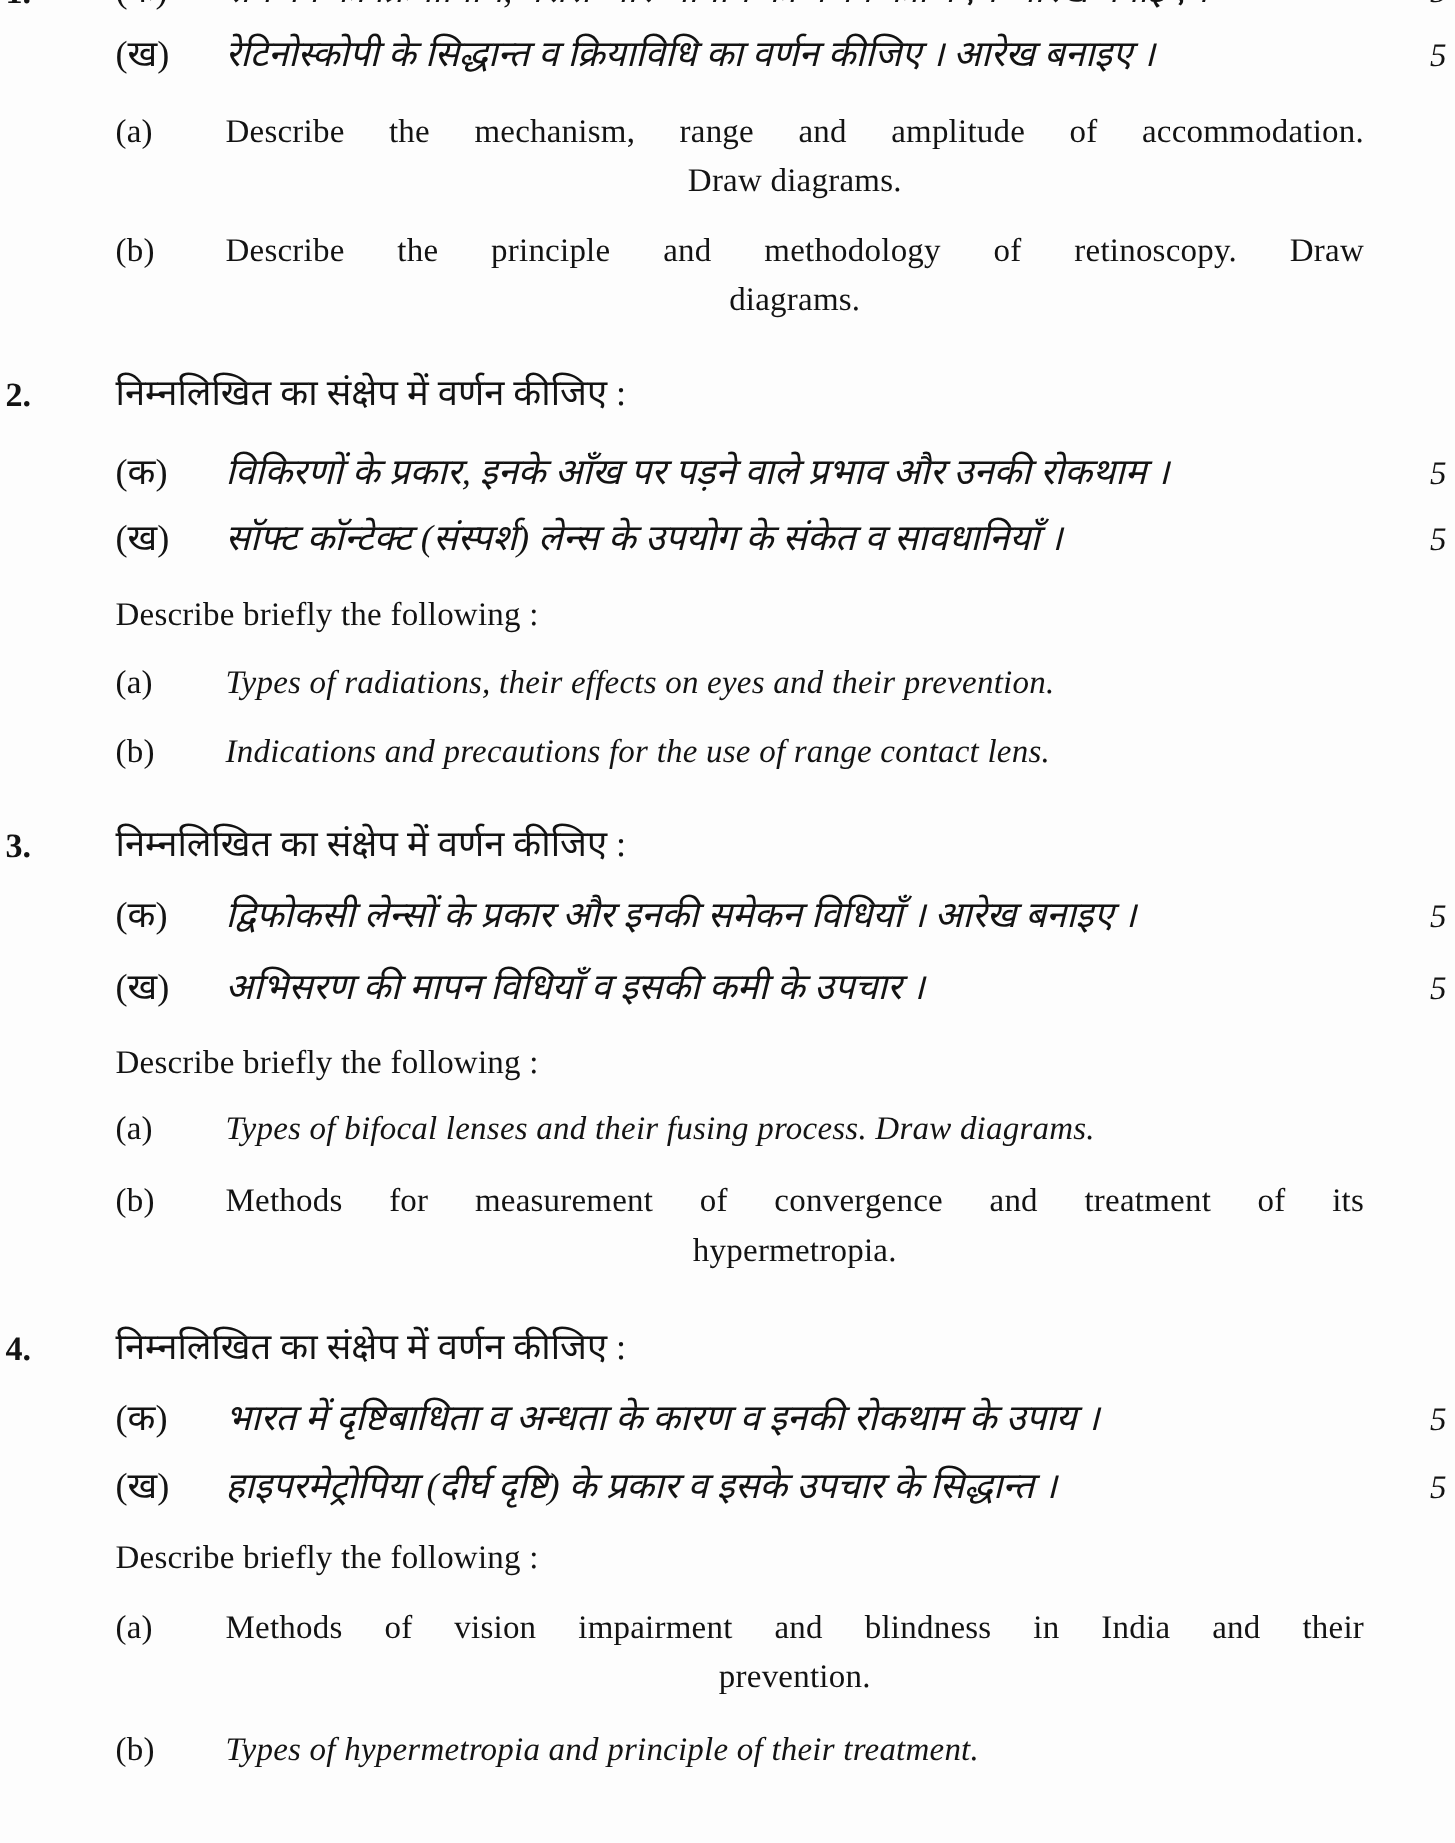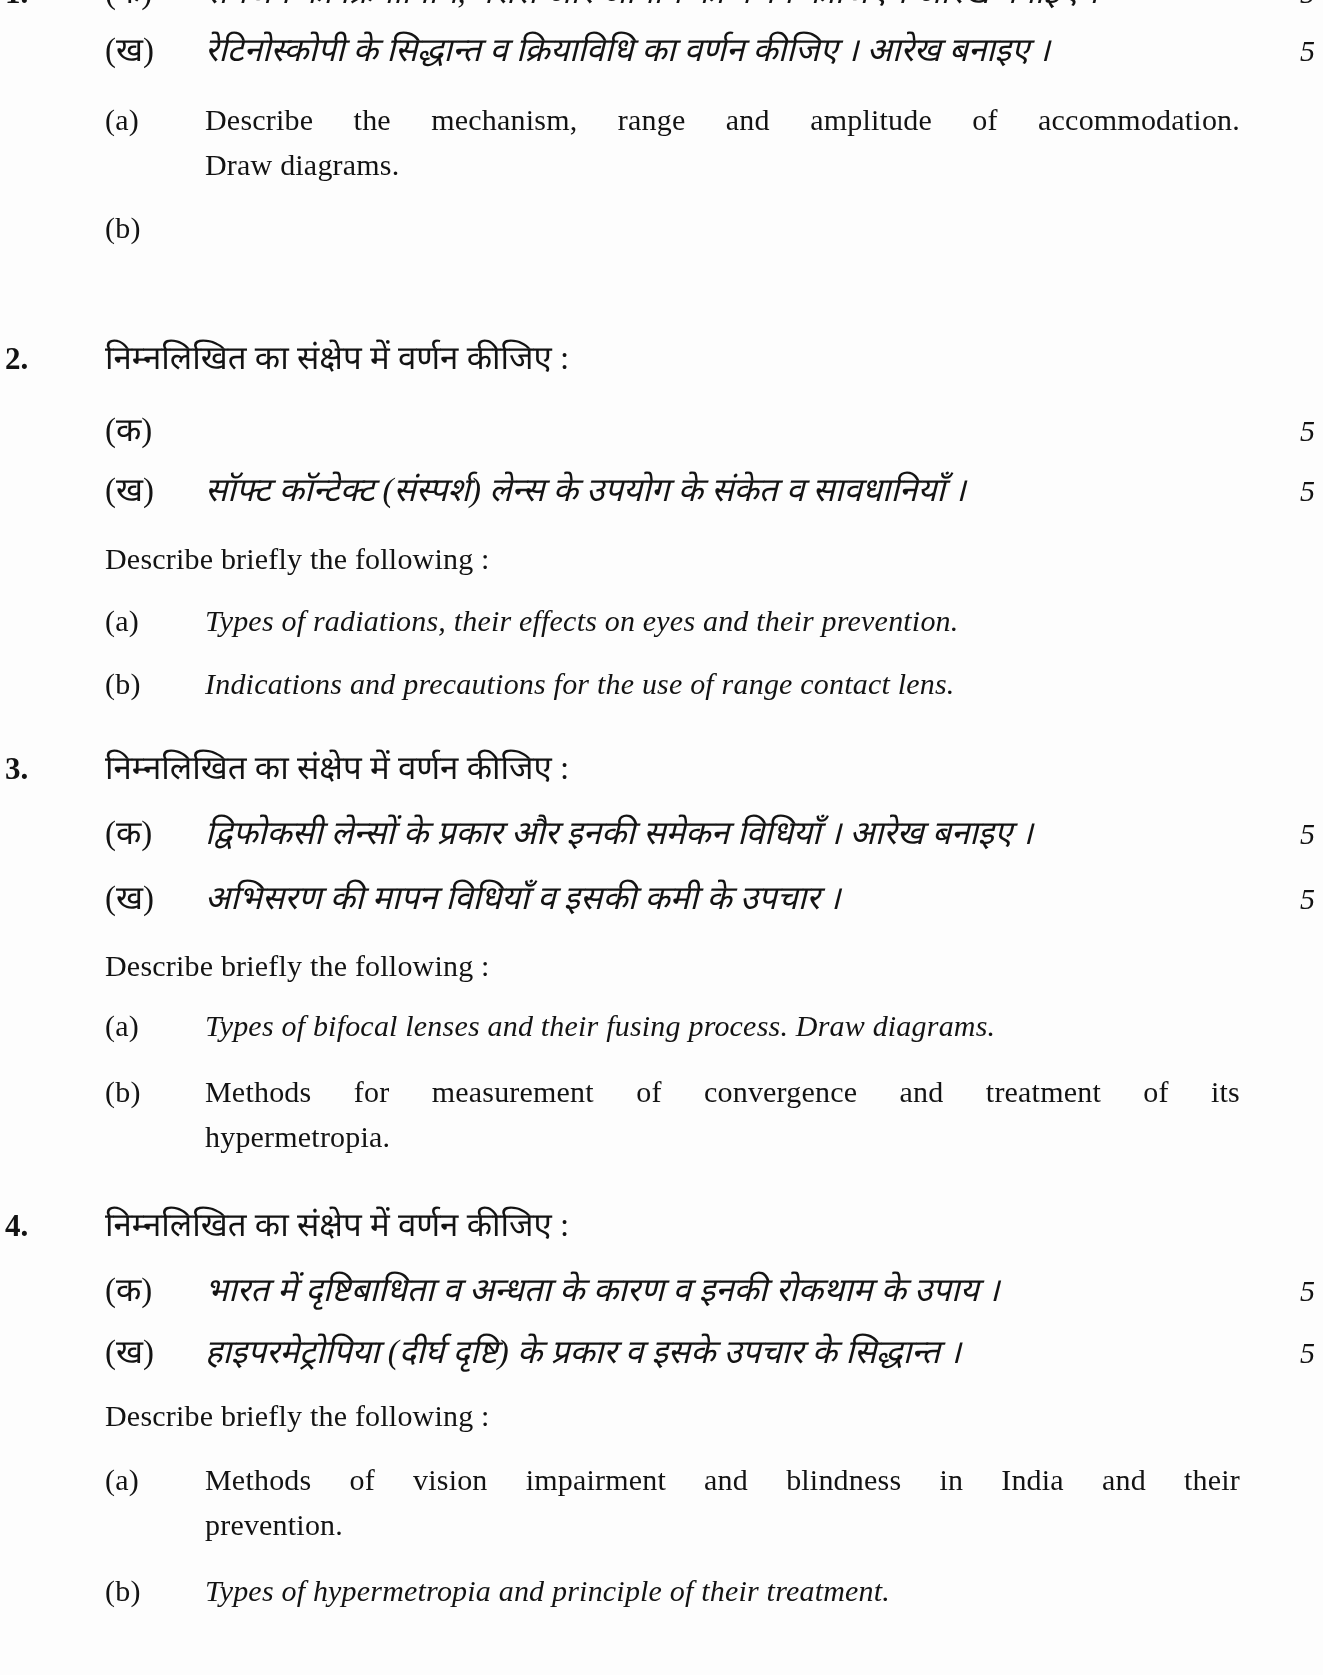--- a/index.html
+++ b/index.html
@@ -17,21 +17,21 @@
     font-weight:bold;font-size:31px;
     font-family:"Liberation Serif","DejaVu Serif",serif;
   }
   .lbl{position:absolute;left:105px;top:0;}
   .dev{font-size:33px;}
   .lat{font-size:30px;letter-spacing:0.2px;}
   .txt{display:block;margin-left:205px;margin-right:83px;}
   .one{white-space:nowrap;font-style:italic;}
   .htxt{position:absolute;left:105px;top:0;white-space:nowrap;text-align:right;}
   .jline{text-align:justify;text-align-last:justify;}
-  .lline{text-align:left;}
+  .lline{text-align:center;}
   .marks{
     position:absolute;right:8px;top:0;
     font-style:italic;font-size:30px;
     font-family:"Liberation Serif","DejaVu Serif",serif;
   }
 </style>
 </head>
 <body>
 
 <div class="page">
@@ -52,29 +52,34 @@
   <div class="row lat" style="top:97px;">
     <span class="lbl lat">(a)</span>
     <div class="txt lat">
       <div class="jline">Describe the mechanism, range and amplitude of accommodation.</div>
       <div class="lline">Draw diagrams.</div>
     </div>
   </div>
 
   <div class="row lat" style="top:205px;">
     <span class="lbl lat">(b)</span>
+    <div class="txt lat">
+      <div class="jline">Describe the principle and methodology of retinoscopy. Draw</div>
+      <div class="lline">diagrams.</div>
+    </div>
   </div>
 
   <div class="row" style="top:336px;">
     <span class="num">2.</span>
     <span class="htxt dev">निम्नलिखित का संक्षेप में वर्णन कीजिए :</span>
   </div>
 
   <div class="row dev" style="top:408px;">
     <span class="lbl dev">(क)</span>
+    <span class="txt dev one">विकिरणों के प्रकार, इनके आँख पर पड़ने वाले प्रभाव और उनकी रोकथाम ।</span>
     <span class="marks">5</span>
   </div>
 
   <div class="row dev" style="top:468px;">
     <span class="lbl dev">(ख)</span>
     <span class="txt dev one">सॉफ्ट कॉन्टेक्ट (संस्पर्श) लेन्स के उपयोग के संकेत व सावधानियाँ ।</span>
     <span class="marks">5</span>
   </div>
 
   <div class="row" style="top:536px;">

